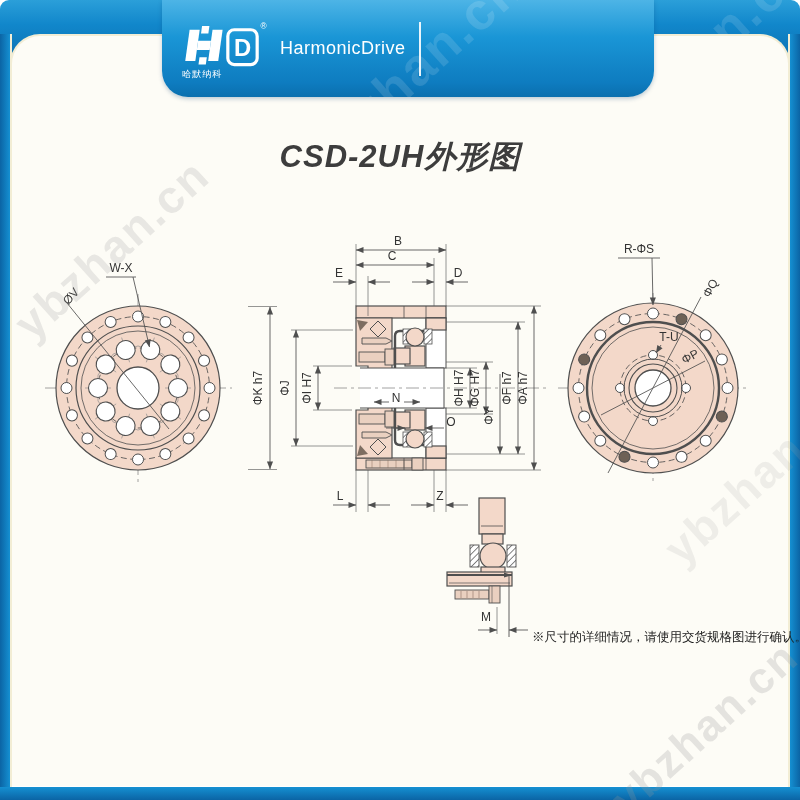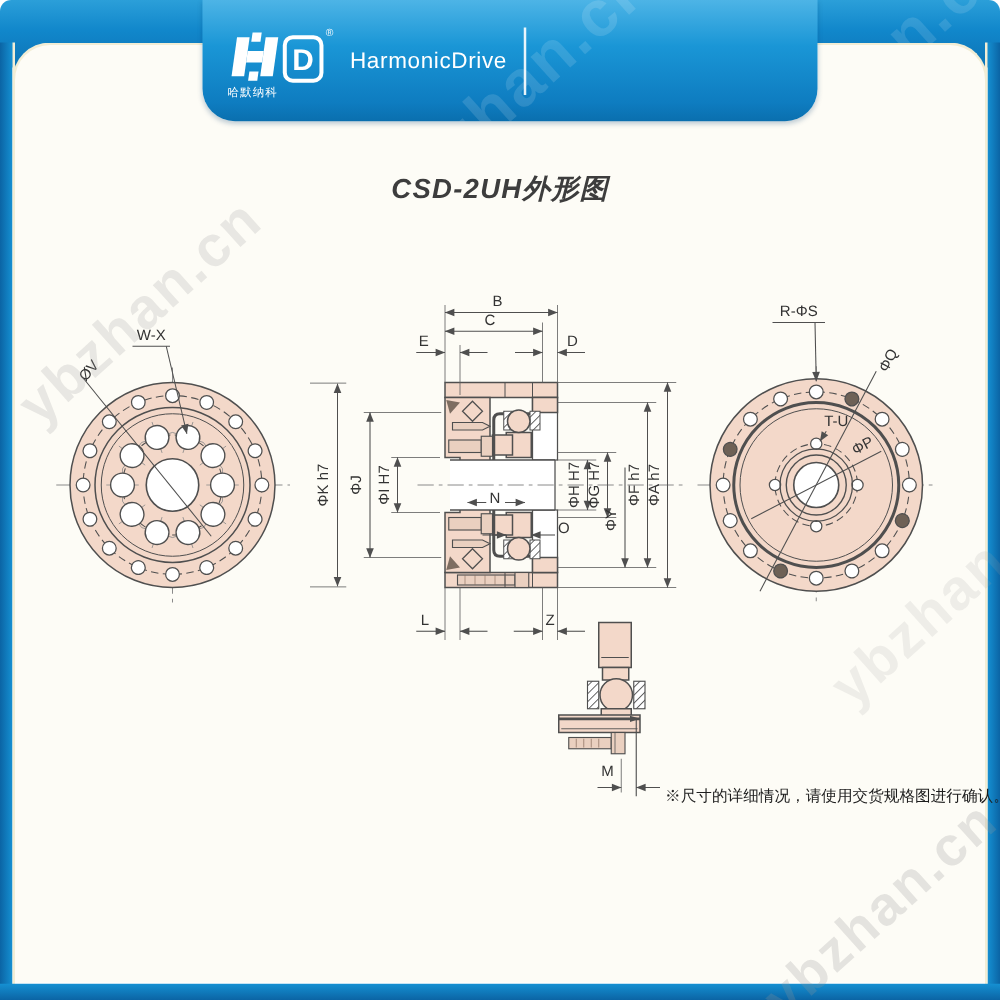--- a/index.html
+++ b/index.html
@@ -22,21 +22,21 @@
        box-shadow:0 2px 4px rgba(0,60,110,.25)}
   .logo-row{display:flex;align-items:center;height:100%;padding-left:20px;position:relative;z-index:2}
   .hd-mark{width:88px;height:64px;flex:none}
   .brand-col{margin-left:10px;color:#fff;line-height:1.08}
   .brand-cn{font-size:24px;font-weight:700;letter-spacing:2px;white-space:nowrap}
   .brand-cn sup{font-size:10px}
   .brand-en{font-size:18px;letter-spacing:.5px}
   .divider{width:2px;height:54px;background:rgba(255,255,255,.9);margin:0 15px 0 13px;flex:none}
   .dealer{font-size:34px;font-weight:700;letter-spacing:4px;color:#fff;white-space:nowrap}
   .title{position:absolute;top:136px;left:0;width:800px;text-align:center;margin:0;
-       font-size:22px;font-style:italic;font-weight:600;color:#3d3d3d;letter-spacing:1px;z-index:2}
+       font-size:31px;font-style:italic;font-weight:600;color:#3d3d3d;letter-spacing:1px;z-index:2}
   .drawing{position:absolute;left:0;top:200px;z-index:2}
   .note{position:absolute;left:532px;top:629px;font-size:12.5px;color:#1d1d1d;z-index:3;white-space:nowrap}
   .wm{position:absolute;font-size:46px;font-weight:700;letter-spacing:2px;
        transform:rotate(-42deg);pointer-events:none;white-space:nowrap;z-index:5}
   .wm-tl{left:-10px;top:222px;color:rgba(160,160,160,.22)}
   .wm-mr{left:640px;top:447px;color:rgba(160,160,160,.16)}
   .wm-br{left:588px;top:703px;color:rgba(150,150,150,.24);font-size:44px}
   .wm-header{left:115px;top:40px;color:rgba(255,255,255,.13);font-size:52px;z-index:1}
   .wm-header2{left:565px;top:22px;color:rgba(255,255,255,.12);font-size:52px}
   

